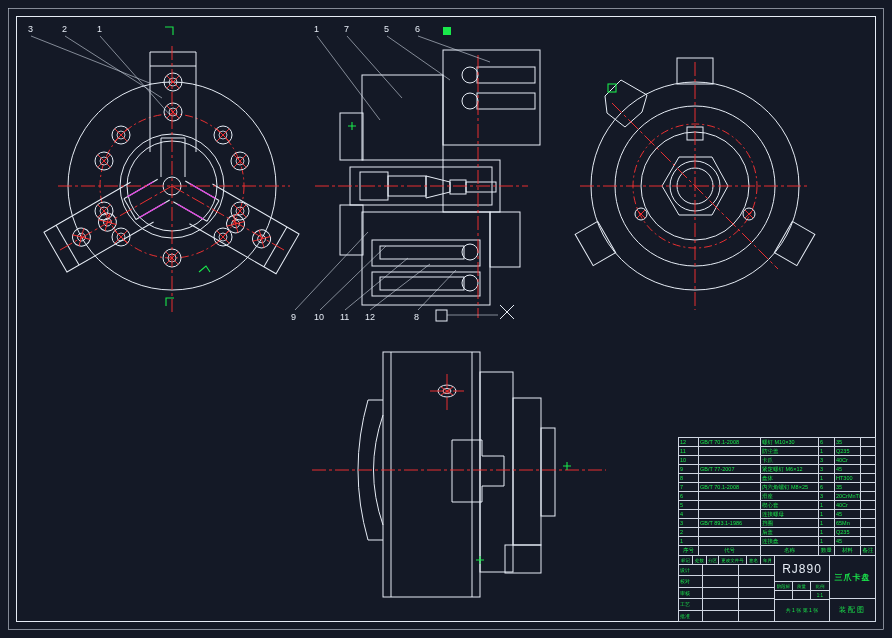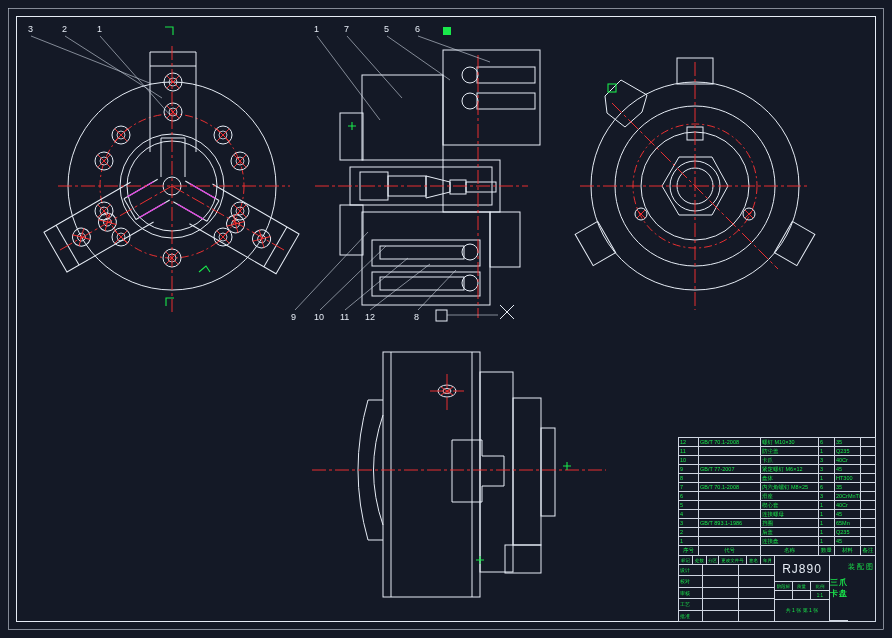--- a/index.html
+++ b/index.html
@@ -41,21 +41,21 @@
   .tb-signs .tb-signrow:last-child{border-bottom:none;}
   .tb-signrow span{font-size:5px;line-height:11px;padding-left:1px;border-right:1px solid #cfd6e2;overflow:hidden;}
   .tb-signrow span:last-child{border-right:none;}
   .tb-mid{width:55px;border-right:1px solid #cfd6e2;display:flex;flex-direction:column;}
   .tb-dno{height:26px;line-height:26px;text-align:center;color:#e6ecf5;font-size:12px;
           border-bottom:1px solid #cfd6e2;letter-spacing:1px;}
   .tb-meta,.tb-meta2{display:grid;grid-template-columns:1fr 1fr 1fr;height:9px;border-bottom:1px solid #cfd6e2;}
   .tb-meta span,.tb-meta2 span{font-size:4.5px;line-height:9px;text-align:center;border-right:1px solid #cfd6e2;overflow:hidden;}
   .tb-meta span:last-child,.tb-meta2 span:last-child{border-right:none;}
   .tb-sheet{flex:1;font-size:5px;text-align:center;line-height:20px;overflow:hidden;}
-  .tb-right{width:45px;display:flex;flex-direction:row;}
+  .tb-right{width:45px;display:flex;flex-direction:column;}
   .tb-name{flex:1;display:flex;align-items:center;justify-content:center;font-size:8px;
            font-weight:bold;border-bottom:1px solid #cfd6e2;letter-spacing:1px;}
   .tb-doc{height:22px;display:flex;align-items:center;justify-content:center;font-size:7px;letter-spacing:2px;}
 </style>
 </head>
 <body>
 
 <div class="sheet">
 
   <svg width="892" height="638" viewBox="0 0 892 638">

